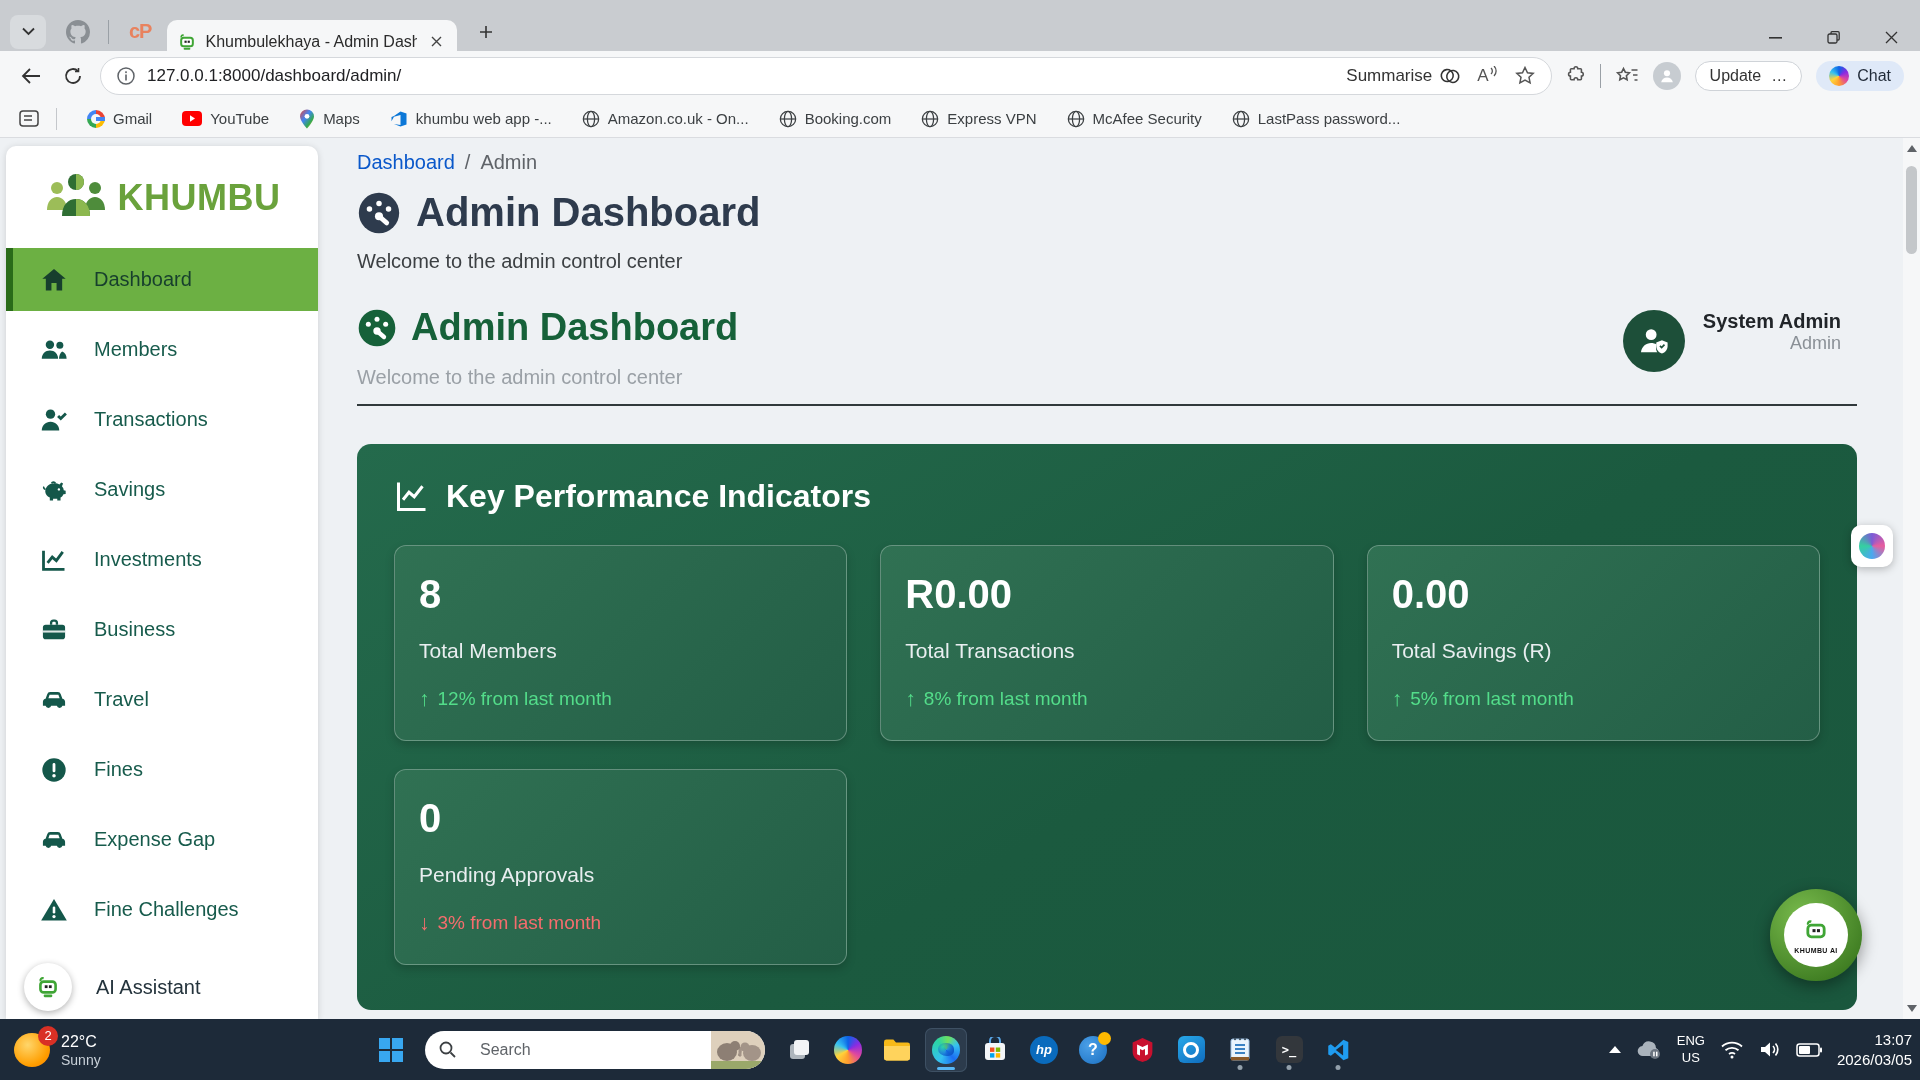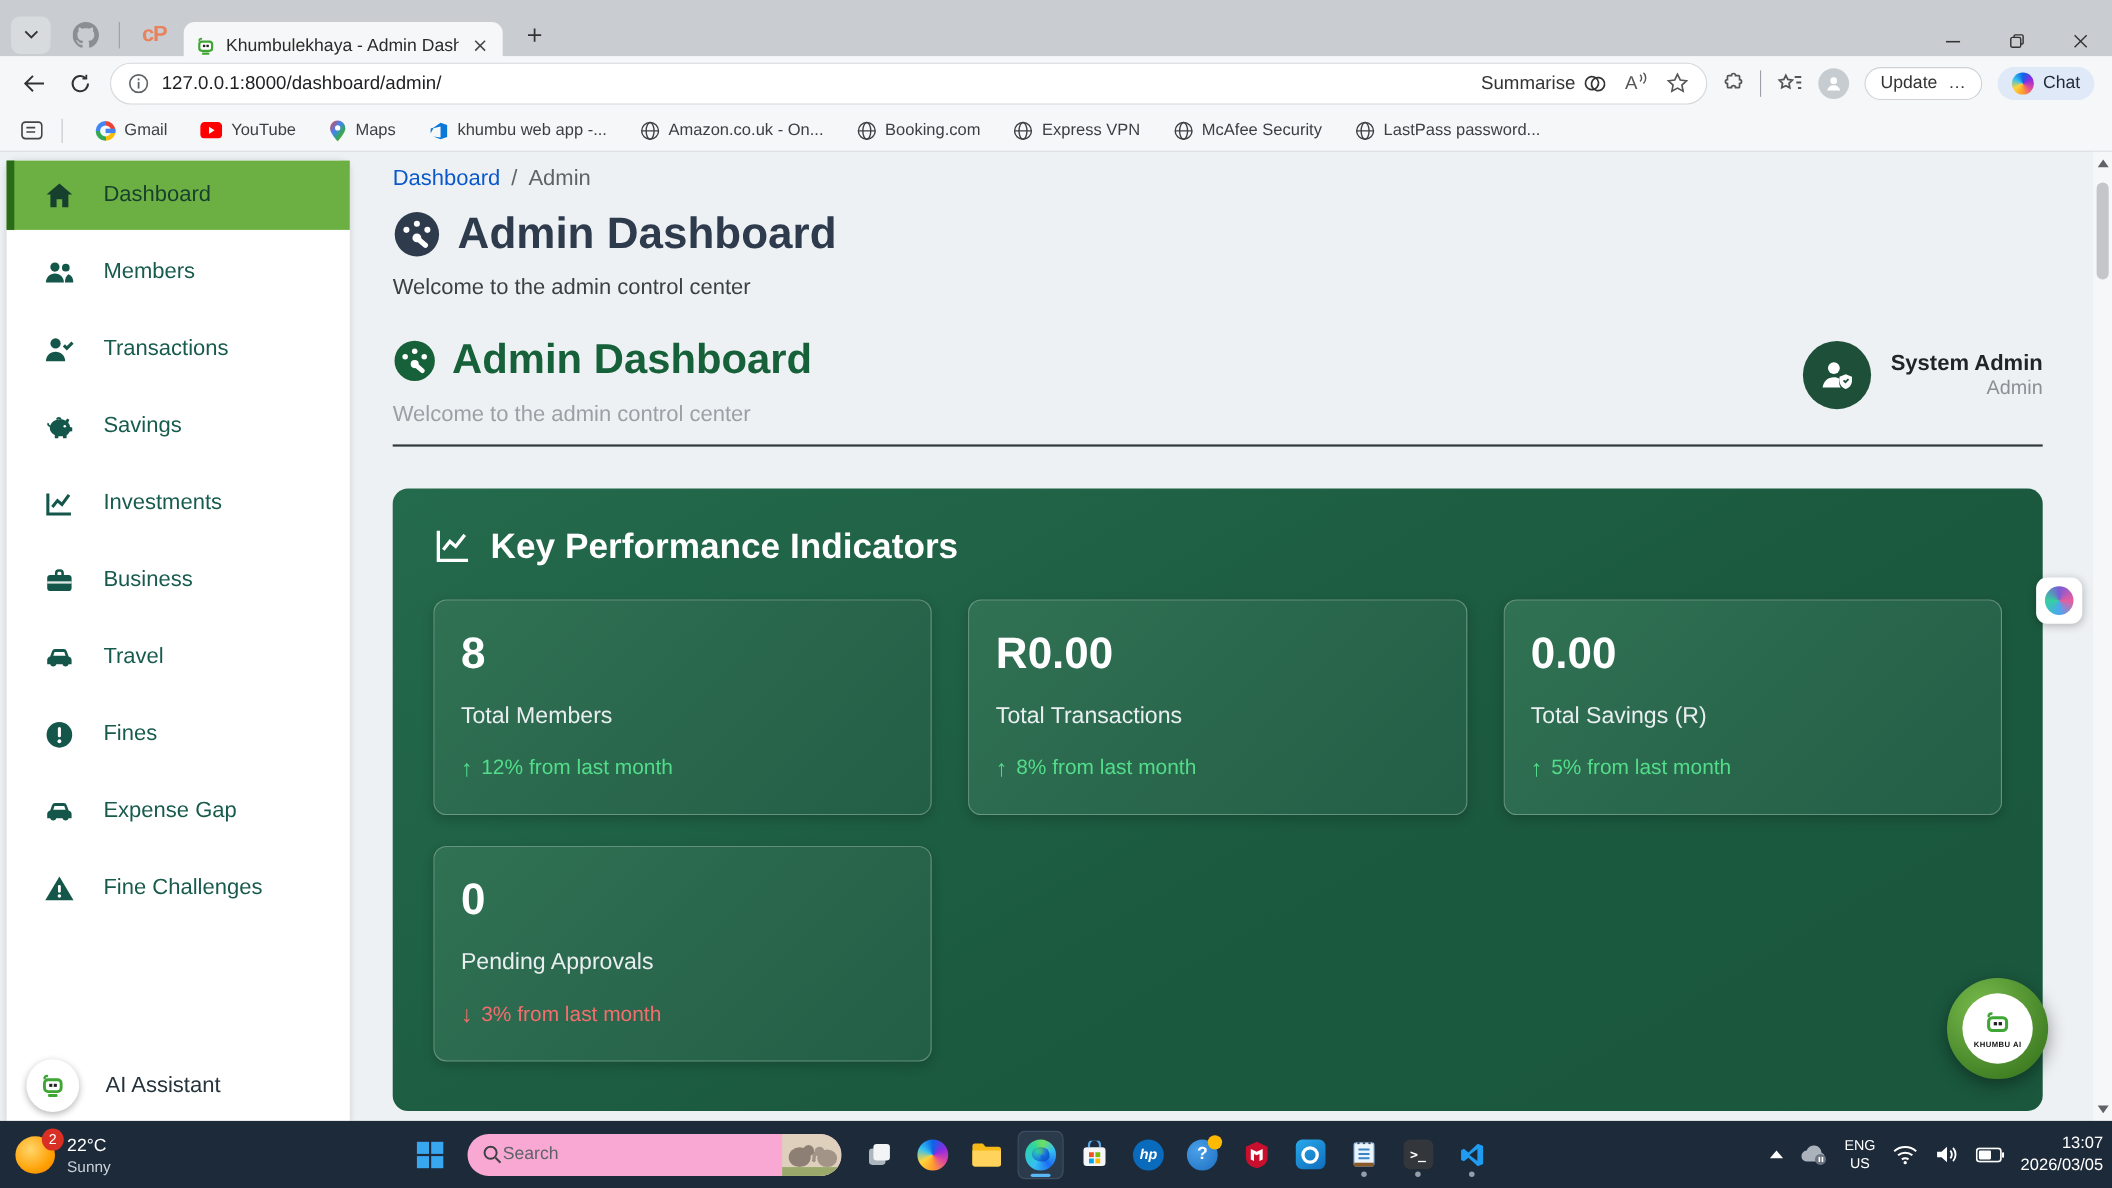--- a/index.html
+++ b/index.html
@@ -57,21 +57,21 @@
   .crumb-sep,.crumb-cur{color:#5f6368}
   .crumb-sep{margin:0 10px}
   .h1row{position:absolute;top:52px;display:flex;align-items:center;gap:15px;color:#2e3b4d}
   .h1row .gauge{width:44px;height:44px}
   .h1row h1{font-size:40px;font-weight:bold;color:#2e3b4d}
   .sub1{position:absolute;top:112px;font-size:20px;color:#3c4043}
   .h2row{position:absolute;top:168px;display:flex;align-items:center;gap:14px;color:#166139}
   .h2row .gauge{width:40px;height:40px}
   .h2row h2{font-size:38px;font-weight:bold;color:#166139}
   .sub2{position:absolute;top:228px;font-size:20px;color:#9aa0a6}
-  .user{position:absolute;top:172px;right:0;display:flex;align-items:center;gap:18px;cursor:pointer}
+  .user{position:absolute;top:172px;right:16px;display:flex;align-items:flex-start;gap:18px;cursor:pointer}
   .user-avatar{width:62px;height:62px;border-radius:50%;background:#1d4f39;display:flex;align-items:center;justify-content:center}
   .user-text{text-align:right}
   .user-name{font-size:20px;font-weight:bold;color:#212529}
   .user-role{font-size:18px;color:#8a9096}
   .hrule{position:absolute;top:266px;left:0;right:0;height:2px;background:#30393b}
 
   .panel{position:absolute;top:306px;left:0;right:0;height:566px;border-radius:14px;background:linear-gradient(150deg,#246a4c,#1b5a3f 55%,#1a573d);padding:34px 37px;overflow:hidden}
   .panel-head{display:flex;align-items:flex-start;gap:16px;color:#fff}
   .panel-head h3{font-size:32px;font-weight:bold}
   .cards{margin-top:30px;display:grid;grid-template-columns:repeat(3,1fr);gap:28px 33px}
@@ -101,21 +101,21 @@
   .weather{position:absolute;left:14px;top:0;height:100%;display:flex;align-items:center;gap:11px;cursor:pointer}
   .sun{position:relative;width:36px;height:34px;border-radius:50%;background:radial-gradient(circle at 38% 35%,#ffd66b,#ff9e00 65%,#ff7c00)}
   .w-badge{position:absolute;top:-7px;right:-8px;width:20px;height:20px;border-radius:50%;background:#d93025;font-size:13px;display:flex;align-items:center;justify-content:center;color:#fff}
   .w-temp{font-size:16px;line-height:1.25}
   .w-cond{font-size:14px;color:#c9d1d9}
   .tb-center{position:absolute;left:370px;top:0;height:100%;display:flex;align-items:center;gap:7px}
   .tb-icon{width:42px;height:44px;border-radius:7px;display:flex;align-items:center;justify-content:center;position:relative;cursor:pointer}
   .tb-icon.active{background:#2c3b4c;box-shadow:inset 0 0 0 1px #3e5063}
   .tb-icon.active::after{content:"";position:absolute;bottom:2px;left:50%;transform:translateX(-50%);width:18px;height:3px;border-radius:2px;background:#58b7f4}
   .tb-icon.running::after{content:"";position:absolute;bottom:2px;left:50%;transform:translateX(-50%);width:5px;height:5px;border-radius:50%;background:#93a0ab}
-  .search-pill{width:340px;height:38px;background:#f9a8d4;border-radius:19px;display:flex;align-items:center;gap:1px;padding-left:14px;color:#5f6368;font-size:16px;overflow:hidden;margin:0 6px;cursor:text}
+  .search-pill{width:340px;height:38px;background:#ffffff;border-radius:19px;display:flex;align-items:center;gap:24px;padding-left:14px;color:#5f6368;font-size:16px;overflow:hidden;margin:0 6px;cursor:text}
   .elephants{margin-left:auto;height:38px}
   .tray{position:absolute;right:8px;top:0;height:100%;display:flex;align-items:center;gap:15px}
   .tray-chev{width:0;height:0;border-left:6px solid transparent;border-right:6px solid transparent;border-bottom:7px solid #fff;cursor:pointer}
   .lang{font-size:13px;text-align:center;line-height:1.25;cursor:pointer}
   .clock{text-align:right;font-size:15px;line-height:1.3;cursor:pointer}
   .tray-ic{cursor:pointer}
 </style>
 </head>
 <body>
 
@@ -323,20 +323,33 @@
           <ellipse cx="10" cy="10" rx="4" ry="8.5"></ellipse>
           <path d="M1.5 10h17"></path>
         </svg>
       <span>LastPass password...</span>
     </span>
   </div>
 
   <div class="content">
 
     <aside class="sidebar">
+      <div class="logo">
+        <svg width="64" height="52" viewBox="0 0 64 52">
+          <circle cx="13" cy="16" r="6" fill="#9cbd58"></circle>
+            <path d="M3 38c0-8 4.5-13 10-13s10 5 10 13z" fill="#9cbd58"></path>
+          <circle cx="51" cy="16" r="6" fill="#4e8c3b"></circle>
+            <path d="M41 38c0-8 4.5-13 10-13s10 5 10 13z" fill="#4e8c3b"></path>
+          <circle cx="32" cy="10" r="8" fill="#2f6e33"></circle>
+            <path d="M18 44c0-11 6-17 14-17s14 6 14 17z" fill="#2f6e33"></path>
+          <path d="M32 27c8 0 14 6 14 17H32z" fill="#8cb84f"></path>
+            <path d="M32 2a8 8 0 010 16z" fill="#8cb84f"></path>
+        </svg>
+        <span class="logo-text">KHUMBU</span>
+      </div>
       <nav>
         <div class="nav-item active">
           <svg class="ic" viewBox="0 0 24 24">
               <path d="M12 2.5L22 11h-3v10h-4.8v-6.4h-4.4V21H5V11H2z" fill="currentColor"></path>
             </svg>
           <span>Dashboard</span>
         </div>
         <div class="nav-item">
           <svg class="ic" viewBox="0 0 24 24" fill="currentColor">
               <circle cx="8.5" cy="7.5" r="3.6"></circle>

